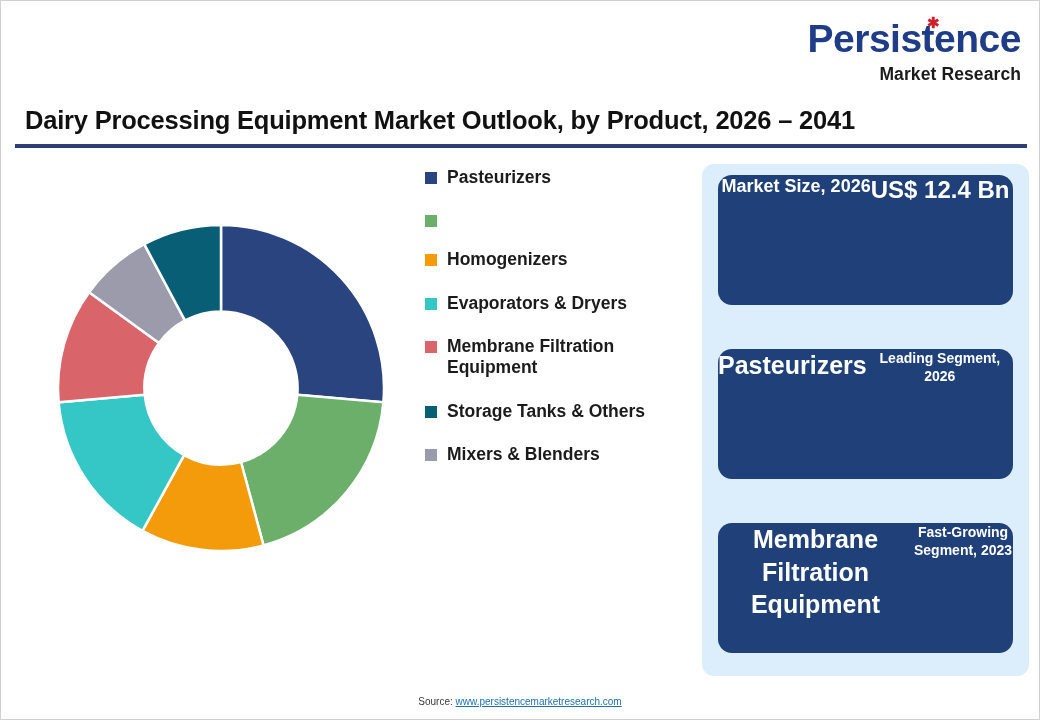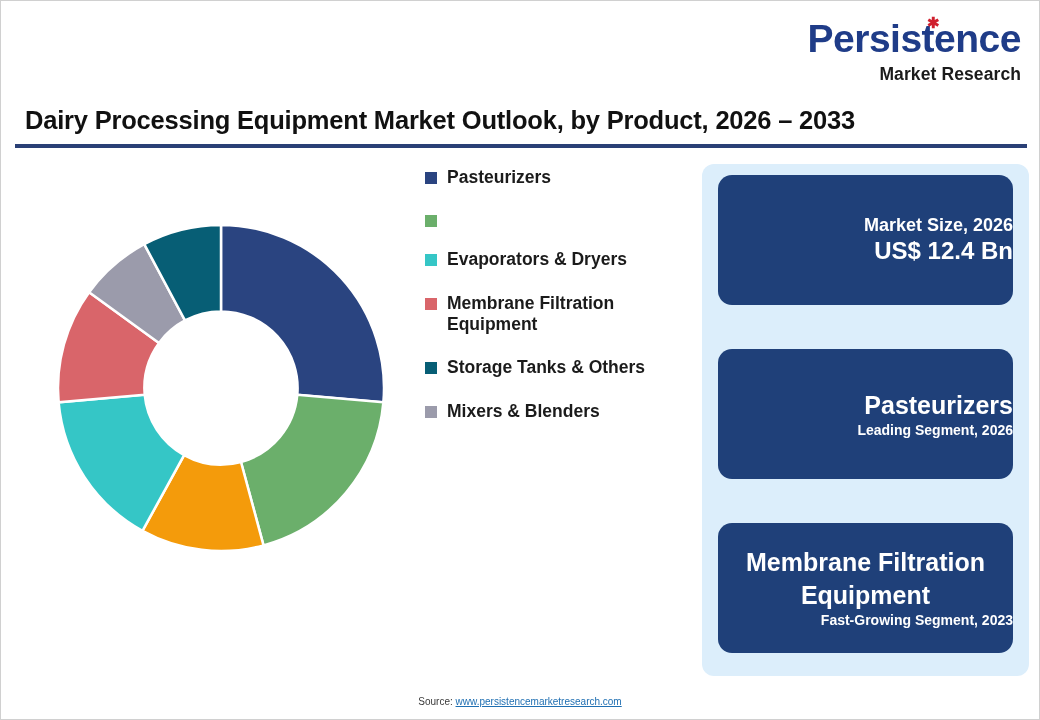--- a/index.html
+++ b/index.html
@@ -125,22 +125,21 @@
   .kpi-card {
     position: absolute;
     left: 16px;
     width: 295px;
     background: #1F4079;
     border-radius: 14px;
     color: #ffffff;
     text-align: center;
     box-sizing: border-box;
     display: flex;
-    flex-direction: column;
-    align-items: flex-end;
+    align-items: flex-start;
     justify-content: center;
   }
   #kpi-market-size { top: 11px;  height: 130px; }
   #kpi-leading     { top: 185px; height: 130px; }
   #kpi-fastest     { top: 359px; height: 130px; }
 
   .kpi-caption {
     font-size: 18px;
     font-weight: bold;
     line-height: 1.25;
@@ -184,21 +183,21 @@
 <div id="infographic">
 
   <div class="brand">
     <div class="brand-main">
       <span>Persistence</span>
       <span class="brand-star">✱</span>
     </div>
     <div class="brand-sub">Market Research</div>
   </div>
 
-  <div class="title">Dairy Processing Equipment Market Outlook, by Product, 2026 – 2033</div>
+  <div class="title">Dairy Processing Equipment Market Outlook, by Product, 2026 – 2041</div>
   <div class="title-rule"></div>
 
   <div class="chart-wrap">
     <svg id="donut-svg" width="360" height="368" viewBox="0 0 360 368">
         <path d="M 178 19 A 163 163 0 0 1 340.3697782903371 196.31974503777116 L 254.31379579645846 188.73028016775245 A 76.61 76.61 0 0 0 178 105.39 Z" fill="#2A4480" stroke="#ffffff" stroke-width="2.5"></path>
         <path d="M 340.3697782903371 196.31974503777116 A 163 163 0 0 1 220.5171655252532 339.3572071298237 L 197.98306779686902 255.95788735101712 A 76.61 76.61 0 0 0 254.31379579645846 188.73028016775245 Z" fill="#6BAF6B" stroke="#ffffff" stroke-width="2.5"></path>
         <path d="M 220.5171655252532 339.3572071298237 A 163 163 0 0 1 99.47415112142039 324.83798884714975 L 141.09285102706758 249.1338547581604 A 76.61 76.61 0 0 0 197.98306779686902 255.95788735101712 Z" fill="#F49B0B" stroke="#ffffff" stroke-width="2.5"></path>
         <path d="M 99.47415112142039 324.83798884714975 A 163 163 0 0 1 15.63022170966289 196.31974503777107 L 101.68620420354155 188.7302801677524 A 76.61 76.61 0 0 0 141.09285102706758 249.1338547581604 Z" fill="#35C6C6" stroke="#ffffff" stroke-width="2.5"></path>
         <path d="M 15.63022170966289 196.31974503777107 A 163 163 0 0 1 46.13022991688365 86.19100387632679 L 116.02120806093531 136.9697718218736 A 76.61 76.61 0 0 0 101.68620420354155 188.7302801677524 Z" fill="#D9656A" stroke="#ffffff" stroke-width="2.5"></path>
         <path d="M 46.13022991688365 86.19100387632679 A 163 163 0 0 1 101.27525905705093 38.186530091102554 L 141.93937175681396 114.4076691428182 A 76.61 76.61 0 0 0 116.02120806093531 136.9697718218736 Z" fill="#9B9BAB" stroke="#ffffff" stroke-width="2.5"></path>
@@ -208,20 +207,24 @@
 
   <div class="legend">
     <div class="legend-item">
       <span class="legend-swatch" style="background: rgb(42, 68, 128);"></span>
       <span class="legend-label">Pasteurizers</span>
     </div>
     <div class="legend-item">
       <span class="legend-swatch" style="background: rgb(107, 175, 107);"></span>
     </div>
     <div class="legend-item">
+      <span class="legend-swatch" style="background: rgb(244, 155, 11);"></span>
+      <span class="legend-label">Homogenizers</span>
+    </div>
+    <div class="legend-item">
       <span class="legend-swatch" style="background: rgb(53, 198, 198);"></span>
       <span class="legend-label">Evaporators &amp; Dryers</span>
     </div>
     <div class="legend-item">
       <span class="legend-swatch" style="background: rgb(217, 101, 106);"></span>
       <span class="legend-label">Membrane Filtration Equipment</span>
     </div>
     <div class="legend-item">
       <span class="legend-swatch" style="background: rgb(7, 94, 117);"></span>
       <span class="legend-label">Storage Tanks &amp; Others</span>

